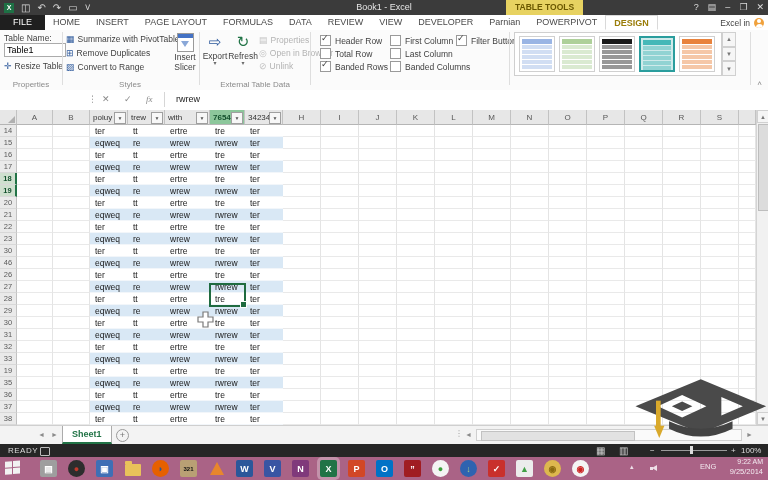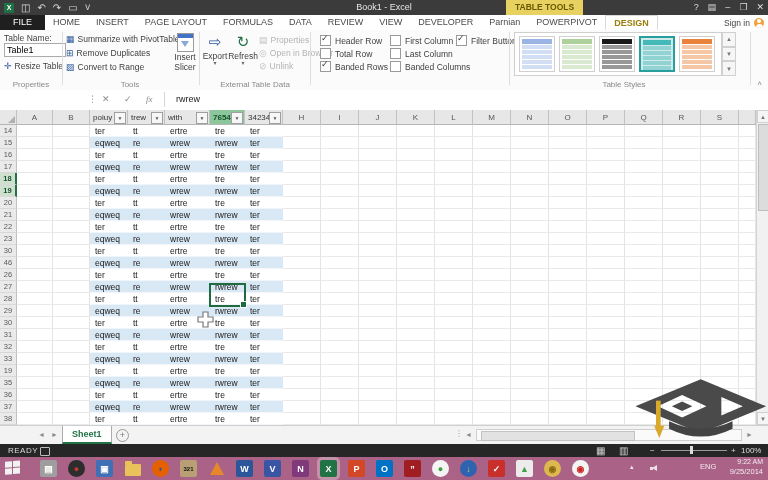--- a/index.html
+++ b/index.html
@@ -180,21 +180,21 @@
     <div class="rtab">FORMULAS</div>
     <div class="rtab">DATA</div>
     <div class="rtab">REVIEW</div>
     <div class="rtab">VIEW</div>
     <div class="rtab">DEVELOPER</div>
     <div class="rtab">Parnian</div>
     <div class="rtab">POWERPIVOT</div>
     <div class="rtab active">DESIGN</div>
   </div>
 <div id="signin">
-  <span>Sign in</span>
+  <span>Excel in</span>
   <span id="avatar"></span>
 </div>
 
 <div class="abs" id="ribbon">
 
   <div class="abs" style="left:4px;top:3px">Table Name:</div>
   <input id="tablename-input" value="Table1" style="">
   <div class="abs ribtn" style="left:4px;top:31px">
     <span class="ricon">✛</span>
     <span>Resize Table</span>
@@ -214,21 +214,21 @@
       <div class="abs ribtn" style="left: 66px; top: 32px;">
         <div class="ricon">▨</div>
         <span>Convert to Range</span>
       </div>
     </div>
   <div class="bigbtn" style="left:172px;top:3px;width:26px">
     <span class="slicer-icon"></span>
     <span>Insert</span>
     <span>Slicer</span>
   </div>
-  <div class="glabel" style="left:62px;width:136px">Tools</div>
+  <div class="glabel" style="left:62px;width:136px">Styles</div>
   <div class="gsep" style="left:199px"></div>
 
   <div class="bigbtn" style="left:202px;top:3px;width:26px">
     <span class="ricon" style="font-size:15px">⇨</span>
     <span>Export</span>
     <span class="dropcaret">▾</span>
   </div>
   <div class="bigbtn" style="left:230px;top:3px;width:26px">
     <span class="ricon" style="font-size:15px;color:#217346">↻</span>
     <span>Refresh</span>
@@ -329,21 +329,20 @@
         <div class="sw-r" style="background: rgb(232, 130, 60);"></div>
         <div class="sw-r" style="background: rgb(232, 130, 60);"></div>
         <div class="sw-r" style="background: rgb(232, 130, 60);"></div>
       </div>
     </div>
   <div class="abs" id="garrows">
       <div class="garr">▲</div>
       <div class="garr">▼</div>
       <div class="garr">▼</div>
     </div>
-  <div class="glabel" style="left:512px;width:224px">Table Styles</div>
   <div class="gsep" style="left:750px"></div>
   <div class="abs" id="collapse-ribbon">˄</div>
 </div>
 
 <div class="abs" id="formulabar">
   <div class="fbtn" style="left:88px">⋮</div>
   <div class="fbtn" style="left:102px">✕</div>
   <div class="fbtn" style="left:124px">✓</div>
   <div class="fbtn" style="left:146px;font-style:italic;font-family:'Liberation Serif',serif">fx</div>
   <div class="abs" style="left:164px;top:2px;width:1px;height:15px;background:#d6d6d6"></div>

